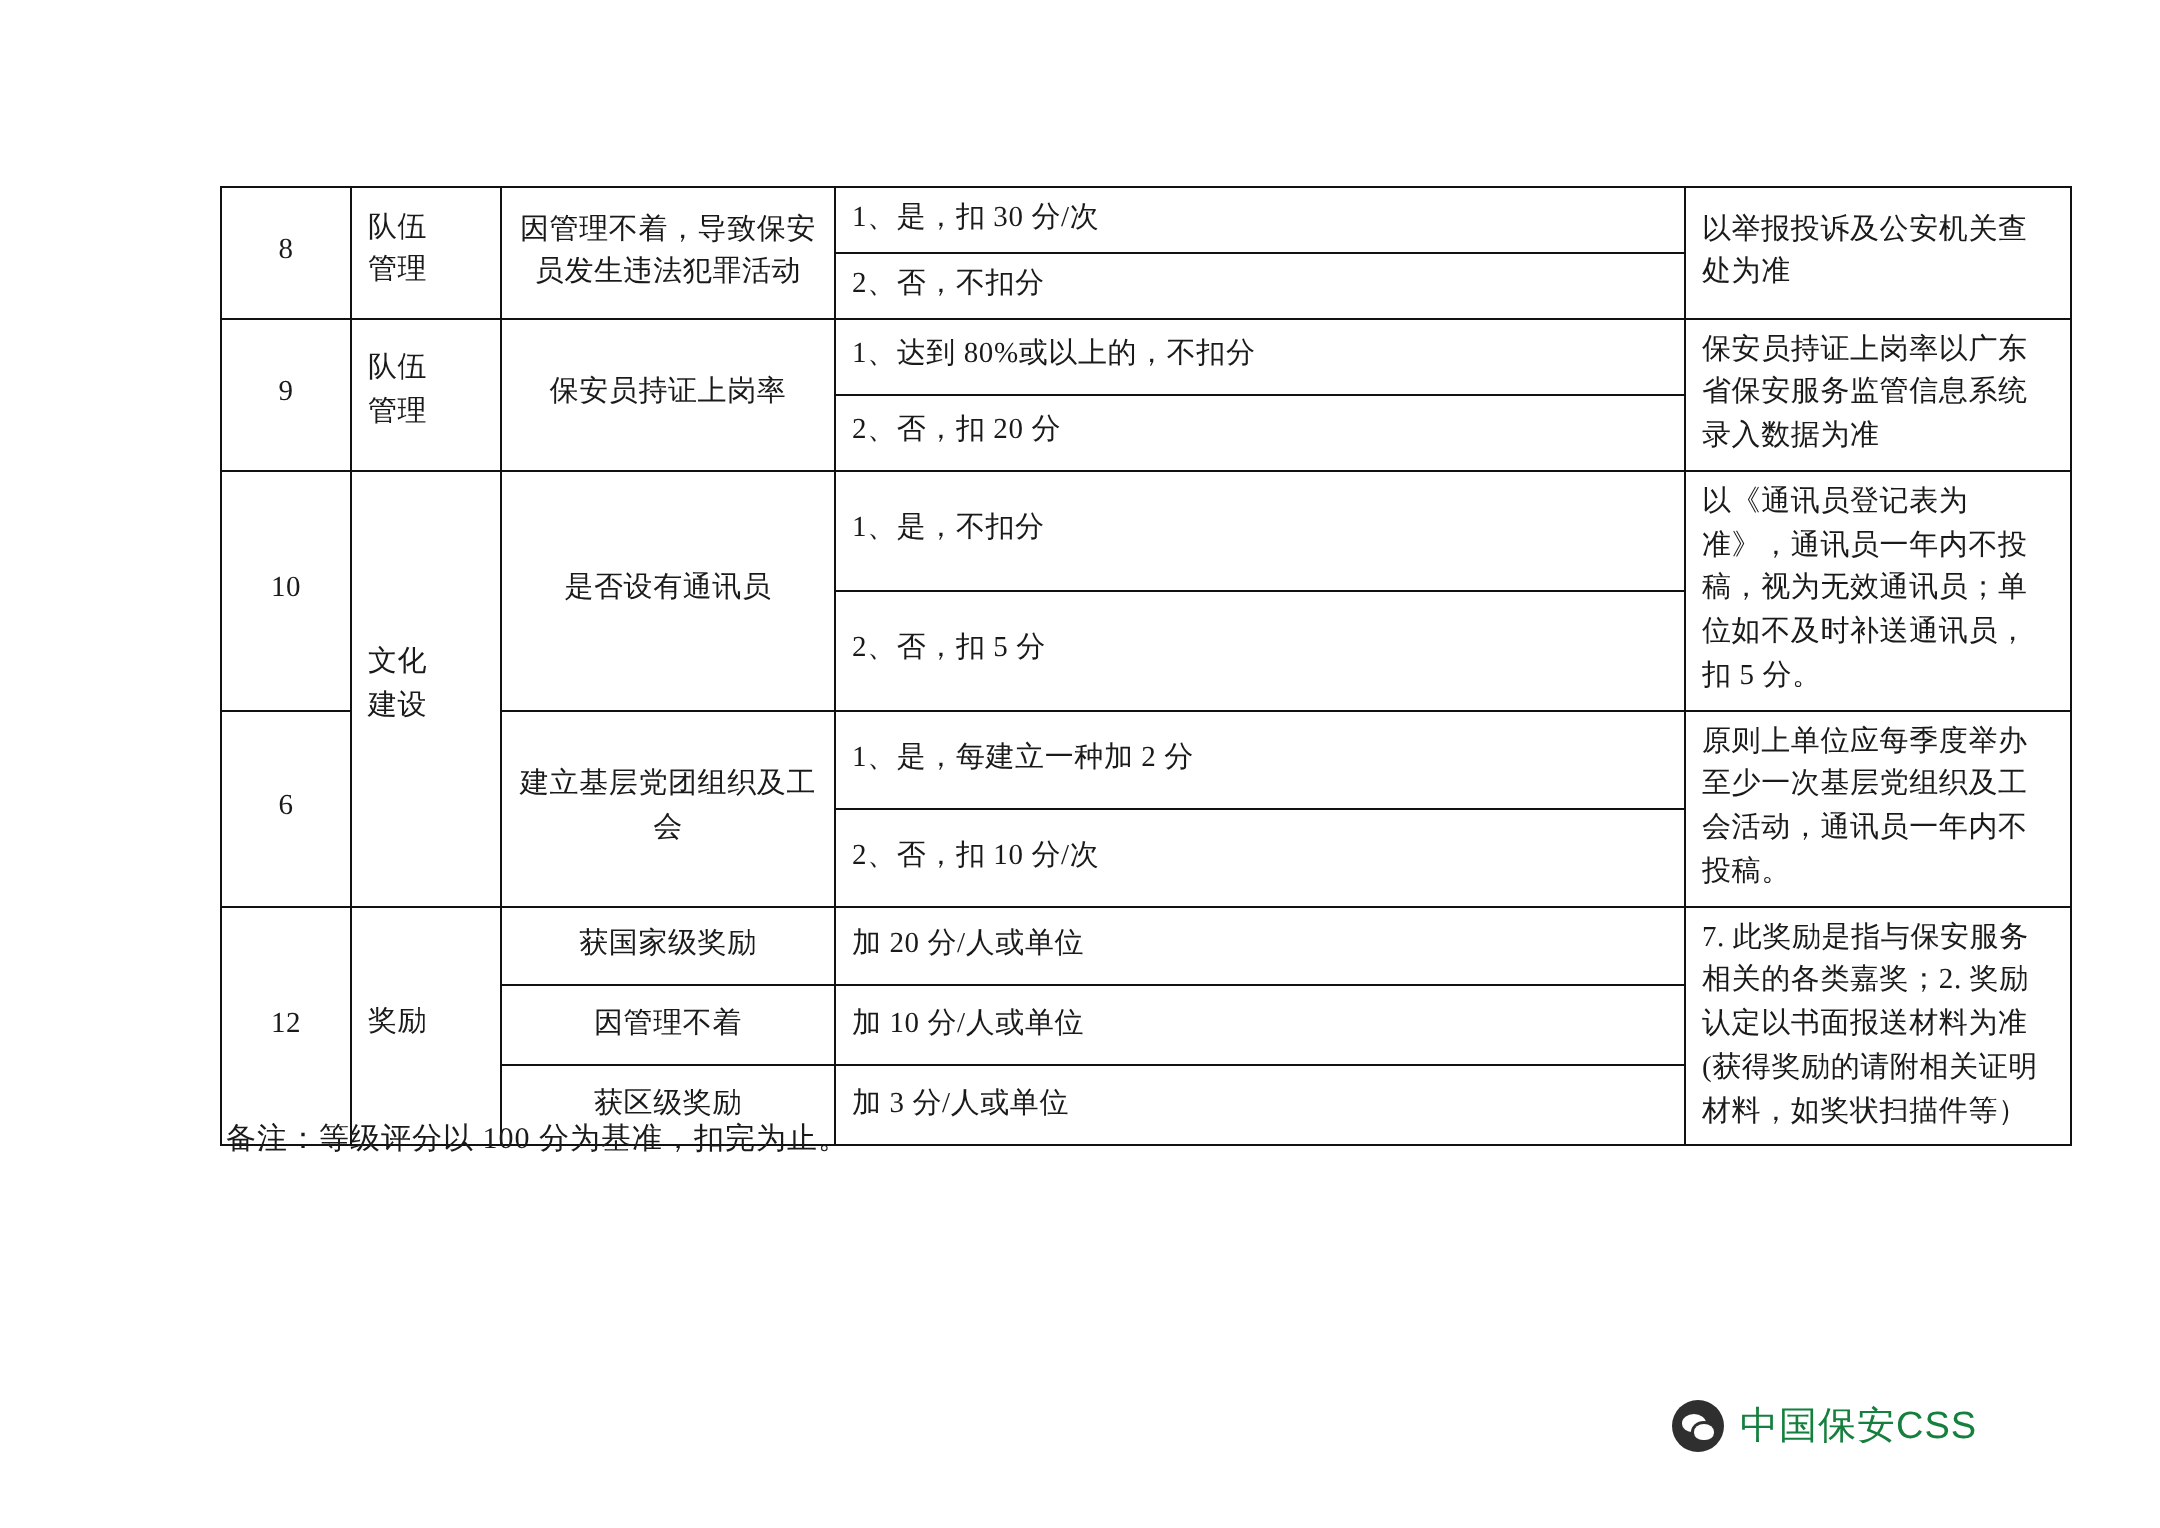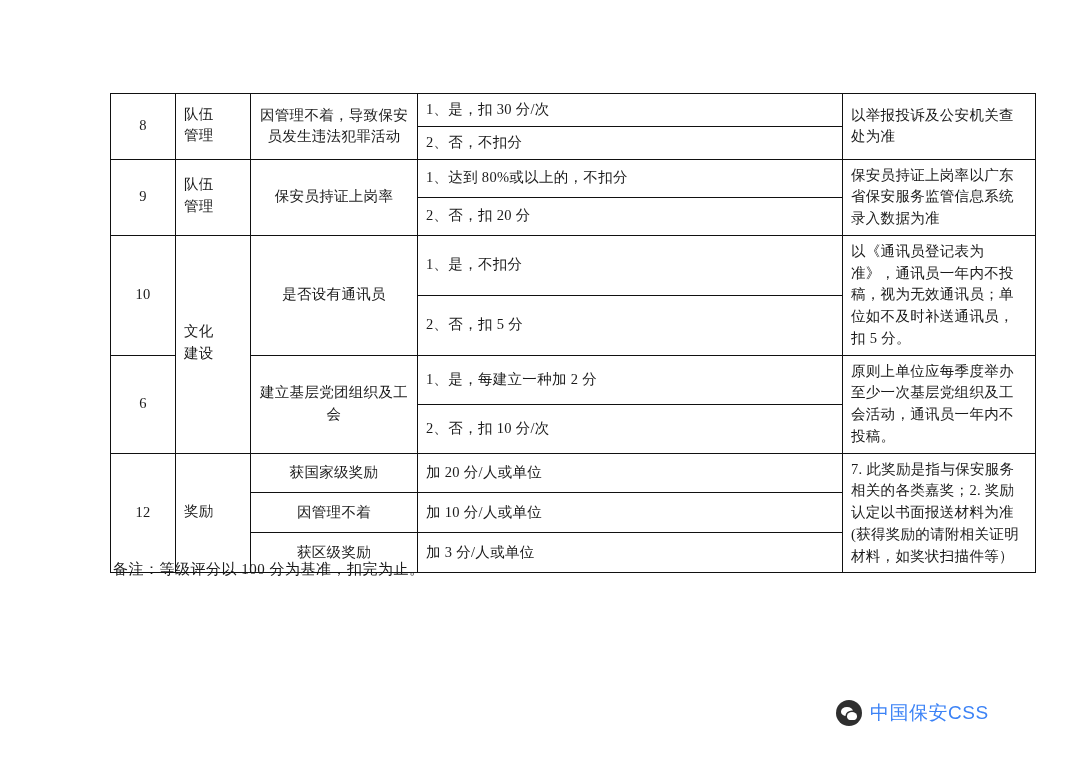--- a/index.html
+++ b/index.html
@@ -109,21 +109,21 @@
     top: 12px;
     width: 10px;
     height: 8px;
     border-radius: 50% 50% 45% 45%;
     background: #ffffff;
     box-shadow: 0 0 0 1.5px #2f2f2f;
   }
   .footer-text {
     font-family: "Liberation Sans", sans-serif;
     font-size: 19px;
-    color: #3b82f6;
+    color: #15803d;
     letter-spacing: 0.5px;
   }
 </style>
 </head>
 <body>
 
 <div class="page">
 
   <table class="score-table">
     <tbody>

